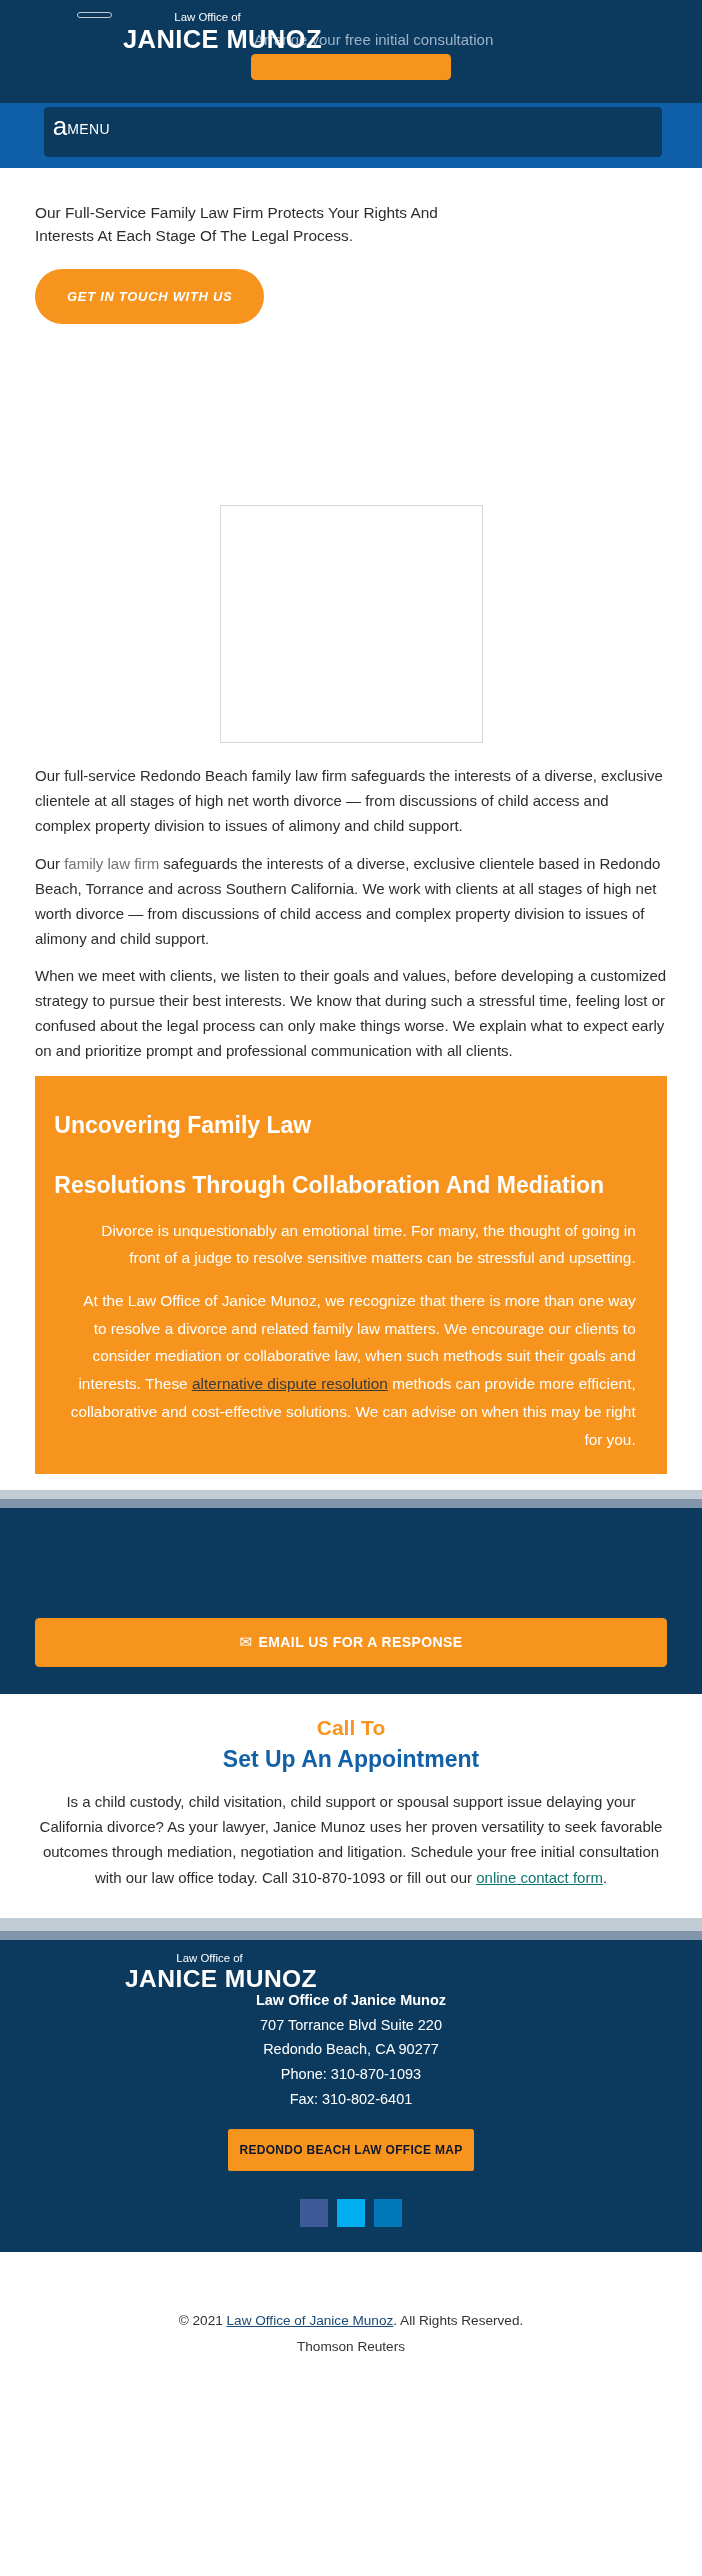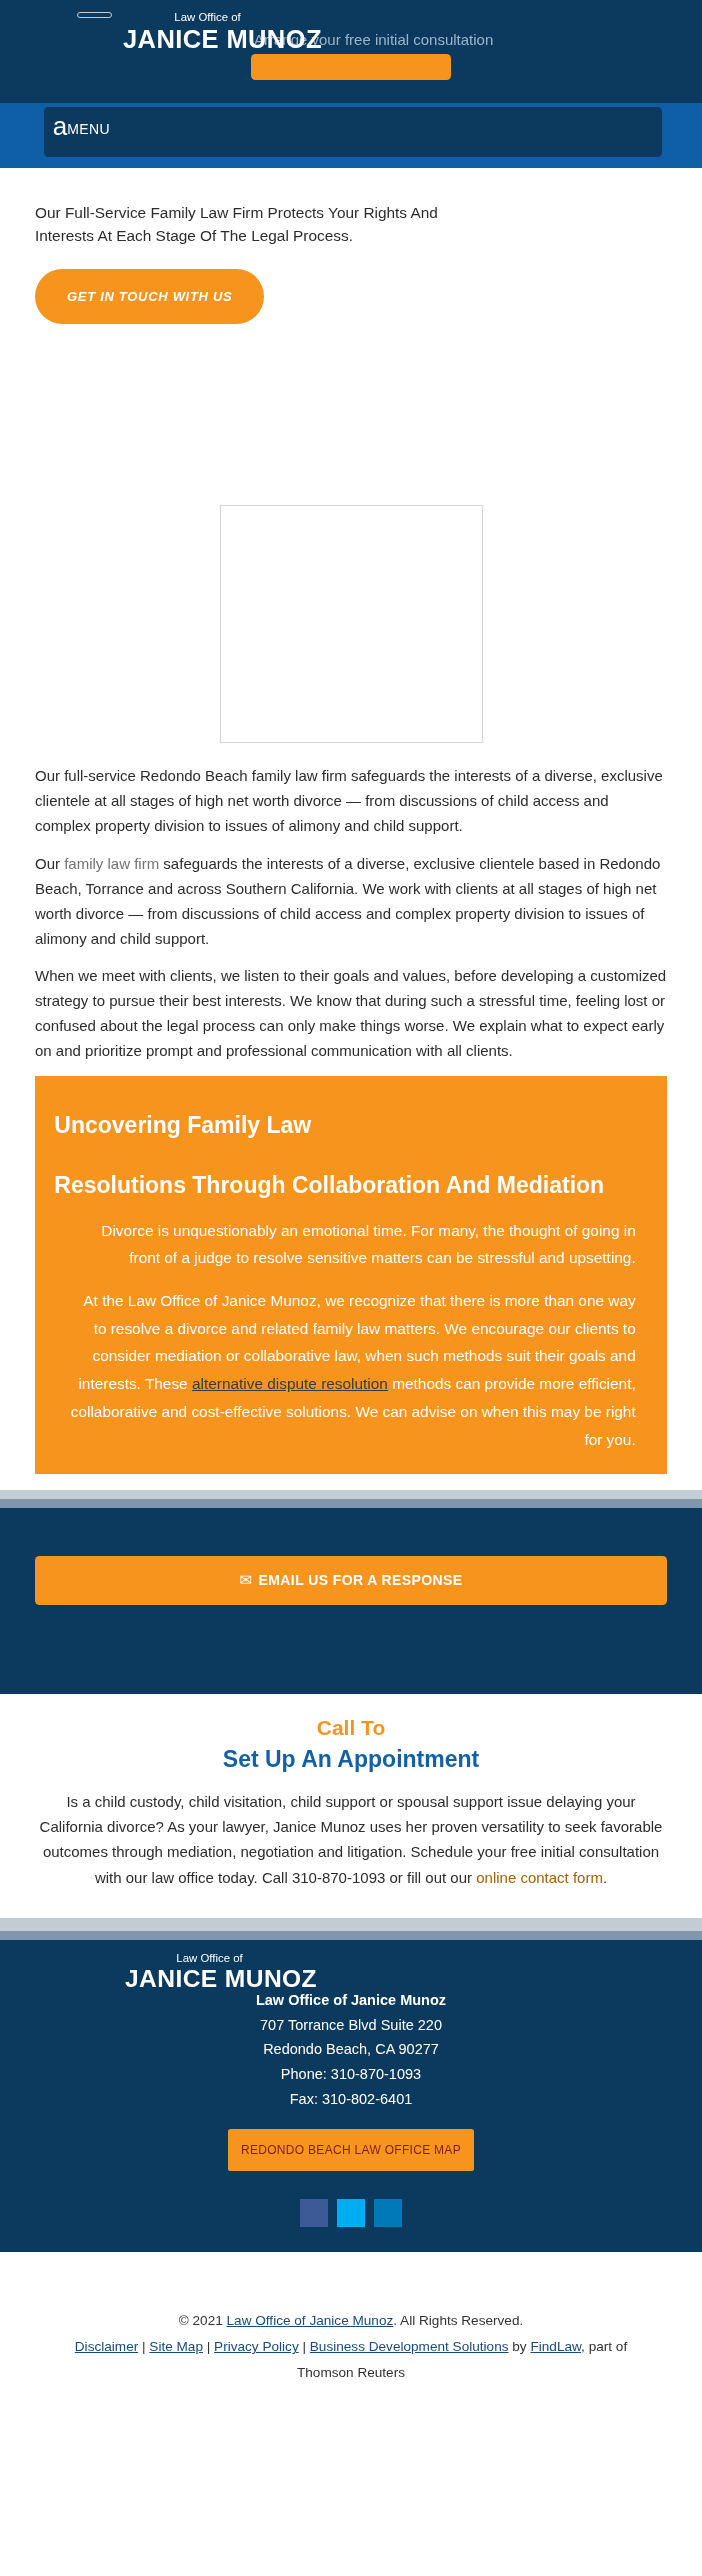--- a/index.html
+++ b/index.html
@@ -50,42 +50,42 @@
   .highlight p + p { margin-top: 15px; }
   a.adr-link { color: #3a3a3a; text-decoration: underline; cursor: pointer; }
 
   
   .strip-light { height: 8.8px; background: #c2ccd4; margin-top: 16px; }
   .strip-steel { height: 8.8px; background: #8196ab; }
   .strip-light2 { height: 13px; background: #c2ccd4; }
   .strip-steel2 { height: 9.7px; background: #8196ab; }
 
   
-  .email-band { height: 186px; background: #0c3a5e; padding-top: 48px; }
+  .email-band { height: 186px; background: #0c3a5e; padding-top: 110px; }
   .email-btn { display: block; margin: 0 auto; width: 632px; height: 49px; background: #f7941e;
                border: none; border-radius: 4.4px; color: #ffffff; font-weight: bold; font-size: 14px;
                letter-spacing: 0.4px; cursor: pointer; font-family: inherit; }
   .email-btn .env { font-weight: normal; margin-right: 6.1px; font-size: 15px; }
 
   
   .appointment { text-align: center; padding: 21px 35px 28px; }
   .appt-h1 { color: #f7941e; font-size: 21px; font-weight: bold; margin: 0; line-height: 1.25; }
   .appt-h2 { color: #1261a7; font-size: 23px; font-weight: bold; margin: 4.4px 0 0; line-height: 1.3; }
   .appointment p { margin: 14px auto 0; font-size: 15px; line-height: 1.67; color: #2d2d2d; max-width: 632px; }
-  a.contact-link { color: #a16207; cursor: pointer; }
+  a.contact-link { color: #0f766e; text-decoration: underline; cursor: pointer; }
 
   
   .site-footer { height: 312px; background: #0c3a5e; position: relative; color: #ffffff; text-align: center; }
   .footer-logo { position: absolute; left: 125px; top: 11.4px; width: 169px; text-align: center; line-height: 1.15; }
   .footer-logo .logo-top { font-size: 11.4px; display: block; }
   .footer-logo .logo-name { font-size: 24.6px; font-weight: bold; letter-spacing: 0.4px; display: block; white-space: nowrap; }
   .footer-info { padding-top: 48px; font-size: 14.5px; line-height: 24.6px; }
   .footer-info .firm { font-weight: bold; }
   .map-btn { margin-top: 17.6px; width: 246px; height: 42px; background: #f7941e; border: none; border-radius: 2.6px;
-             color: #7f1d1d; font-weight: normal; font-size: 12px; cursor: pointer; font-family: inherit; letter-spacing: 0.3px; }
+             color: #0f172a; font-weight: bold; font-size: 12px; cursor: pointer; font-family: inherit; letter-spacing: 0.3px; }
   .social-row { margin-top: 28px; display: flex; justify-content: center; gap: 8.8px; }
   .social { width: 28px; height: 28px; cursor: pointer; }
   .social.fb { background: #3d5a96; }
   .social.tw { background: #00aeef; }
   .social.li { background: #0079b8; }
 
   
   .legal { text-align: center; padding-top: 56px; font-size: 13.6px; line-height: 26px; color: #333333; }
   .legal a { color: #1b4c77; text-decoration: underline; cursor: pointer; }
 </style>
@@ -162,20 +162,17 @@
     <button class="map-btn">REDONDO BEACH LAW OFFICE MAP</button>
     <div class="social-row">
       <div class="social fb"></div>
       <div class="social tw"></div>
       <div class="social li"></div>
     </div>
   </footer>
 
   <section class="legal">
     <div><span>© 2021 </span><a>Law Office of Janice Munoz</a><span>. All Rights Reserved.</span></div>
-    <div>
-      <a>Disclaimer</a><span> | </span><a>Site Map</a><span> | </span><a>Privacy Policy</a><span> | </span><a>Business Development Solutions</a><span> by </span><a>FindLaw</a><span>, part of</span>
-    </div>
     <div>Thomson Reuters</div>
   </section>
 
 </div>
 
 
 </body></html>

